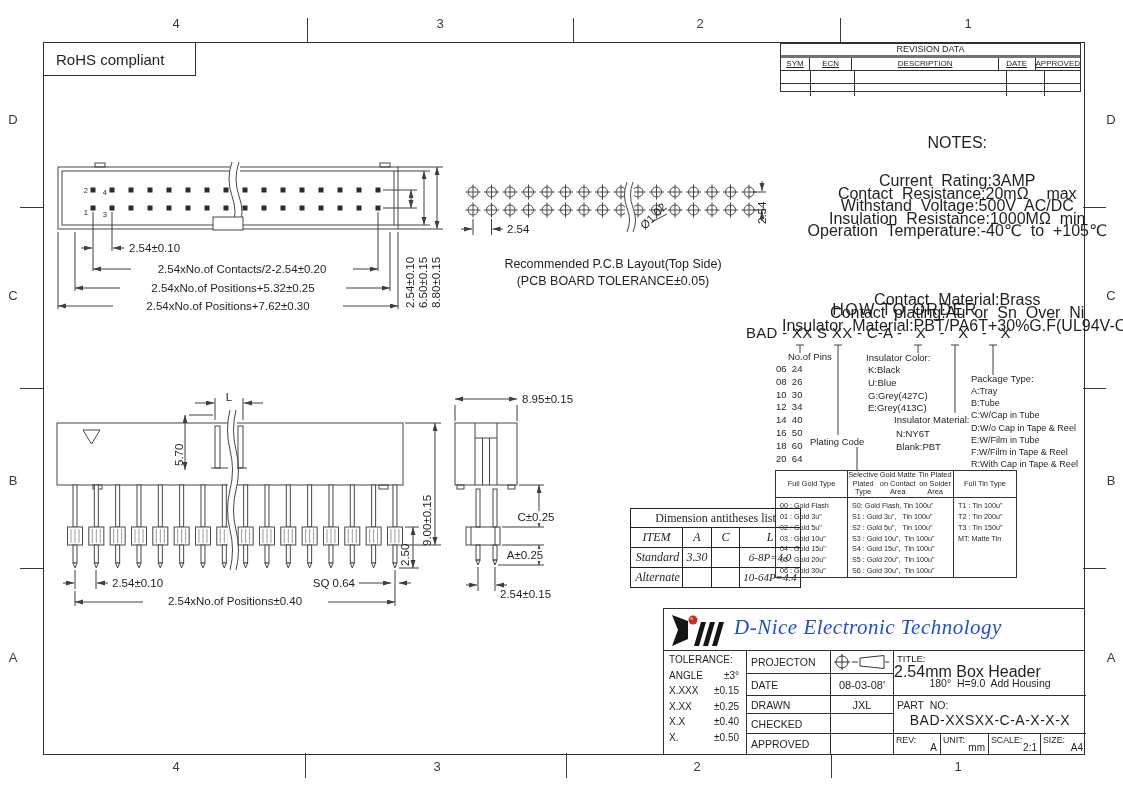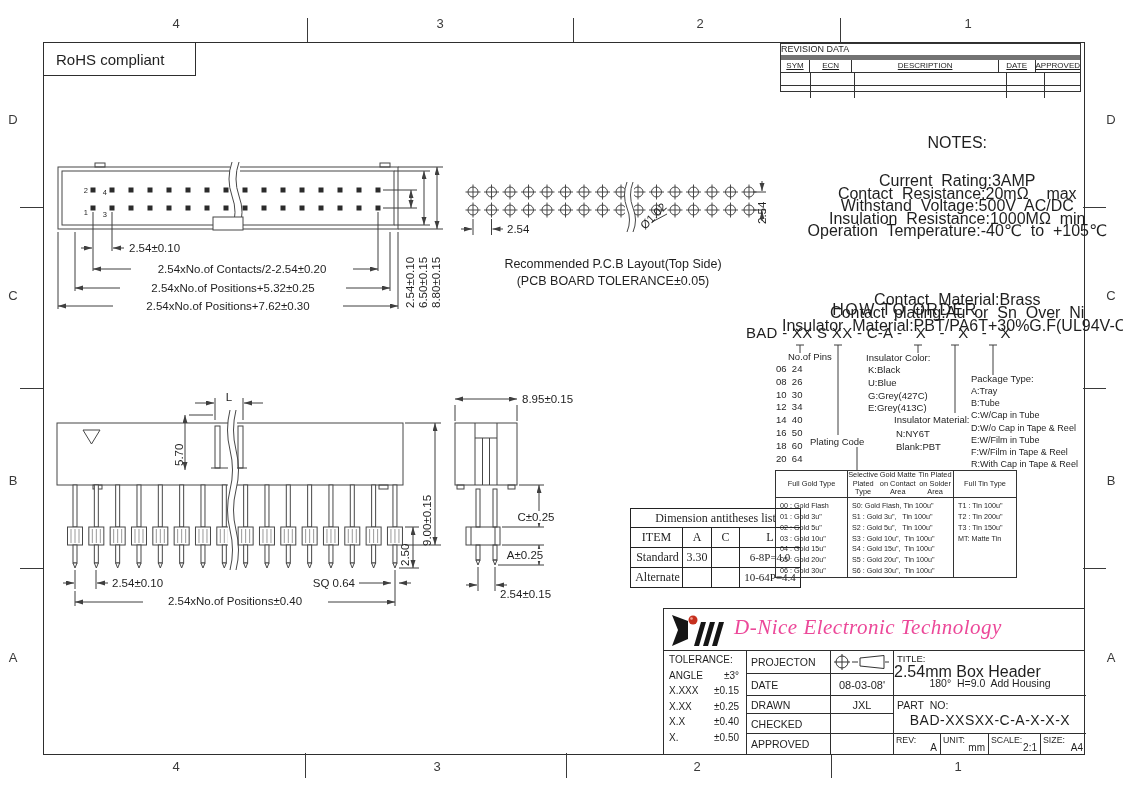--- a/index.html
+++ b/index.html
@@ -7,21 +7,21 @@
         font-family:"Liberation Sans","DejaVu Sans",sans-serif;color:#1f1f1f;}
   .a{position:absolute;}
   .pre{white-space:pre;}
   .frame{left:43px;top:42px;width:1040px;height:711px;border:1.5px solid #2e2e2e;}
   .zone{font-size:13px;color:#3a3a3a;width:22px;text-align:center;}
   .tick{background:#3a3a3a;}
   .rohs{left:43px;top:42px;width:153px;height:34px;border:1.3px solid #2e2e2e;background:#fff;
         font-size:15px;line-height:34px;padding-left:12px;box-sizing:border-box;}
   
   .rev{left:780px;top:43px;width:301px;height:49px;border:1px solid #333;box-sizing:border-box;font-size:8px;}
-  .rev-title{height:11px;line-height:11px;text-align:left;font-size:9px;border-bottom:5px solid #737373;}
+  .rev-title{height:11px;line-height:11px;text-align:center;font-size:9px;border-bottom:3px solid #737373;}
   .rev-row{display:flex;height:12px;border-bottom:1px solid #333;text-decoration:underline;}
   .rev-row:last-child{border-bottom:none;}
   .rev-row>div{border-right:1px solid #333;text-align:center;line-height:12px;box-sizing:border-box;}
   .rev-row>div:last-child{border-right:none;}
   .rc1{width:30px;}.rc2{width:44px;}.rc3{width:152px;}.rc4{width:38px;}.rc5{flex:1;}
   
   .notes{left:782px;top:112px;font-size:16px;line-height:12.6px;text-align:center;}
   .notes-gap{height:6px;}
   
   .cap{font-size:12.5px;text-align:center;width:316px;}
@@ -39,28 +39,28 @@
   .ptc3{flex:1;}
   .pt-head>div{display:flex;flex-direction:row;align-items:center;justify-content:center;
                font-size:7.4px;line-height:8.6px;text-align:center;}
   .pt-body>div{padding:3px 3px 0 4px;font-size:7.2px;line-height:10.9px;white-space:pre;}
   
   .dt{left:582px;top:508px;width:171px;border:1px solid #222;box-sizing:border-box;
       font-family:"Liberation Serif","DejaVu Serif",serif;font-size:12px;margin-left:48px;}
   .dt-title{height:18px;line-height:18px;text-align:center;border-bottom:1px solid #222;}
   .dt-row{display:flex;height:19px;border-bottom:1px solid #222;}
   .dt-row:last-child{border-bottom:none;}
-  .dt-row>div{border-right:1px solid #222;box-sizing:border-box;line-height:19px;text-align:center;overflow:hidden;}
+  .dt-row>div{border-right:1px solid #222;box-sizing:border-box;line-height:19px;text-align:center;overflow:hidden;font-style:italic;}
   .dt-row>div:last-child{border-right:none;}
   .dc1{width:52px;text-align:left;padding-left:2px;}.dc2{width:29px;}.dc3{width:28px;}.dc4{flex:1;font-size:11px;}
   
   .tb{left:663px;top:608px;width:422px;height:147px;border:1.5px solid #2e2e2e;box-sizing:border-box;background:#fff;}
   .tb-logo{position:absolute;left:0;top:0;width:100%;height:42px;border-bottom:1px solid #2e2e2e;box-sizing:border-box;}
   .company{position:absolute;left:70px;top:6px;font-family:"Liberation Serif","DejaVu Serif",serif;
-           font-style:italic;font-size:21px;letter-spacing:0.5px;color:#ec4899;}
+           font-style:italic;font-size:21px;letter-spacing:0.5px;color:#1d4ed8;}
   .tol{position:absolute;left:0;top:42px;width:83px;height:103px;border-right:1px solid #2e2e2e;
        box-sizing:border-box;padding:3px 5px;font-size:10px;}
   .tol-row{display:flex;justify-content:space-between;width:70px;margin-top:4.6px;}
   .tb-cell{position:absolute;box-sizing:border-box;border-right:1px solid #2e2e2e;border-bottom:1px solid #2e2e2e;}
   .tb-lab{font-size:10.5px;padding-left:4px;display:flex;align-items:center;height:100%;}
   .tb-val{font-size:11px;display:flex;align-items:center;justify-content:center;height:100%;}
   .tb-right{position:absolute;left:230px;top:42px;width:192px;height:103px;}
   .small-lab{font-size:9.5px;}
   .cell-mini{position:absolute;box-sizing:border-box;border-right:1px solid #2e2e2e;height:100%;}
   .mini-lab{position:absolute;left:2px;top:1px;font-size:8.8px;}

